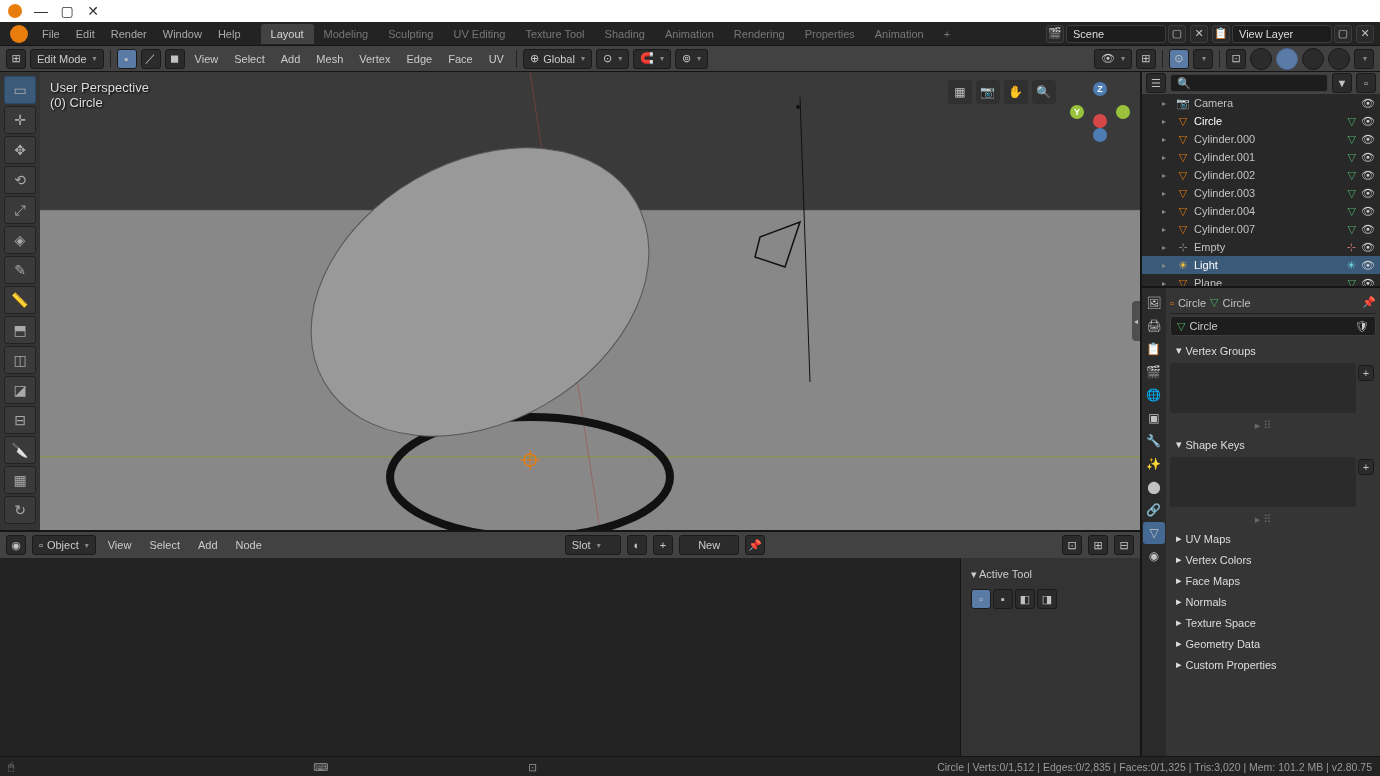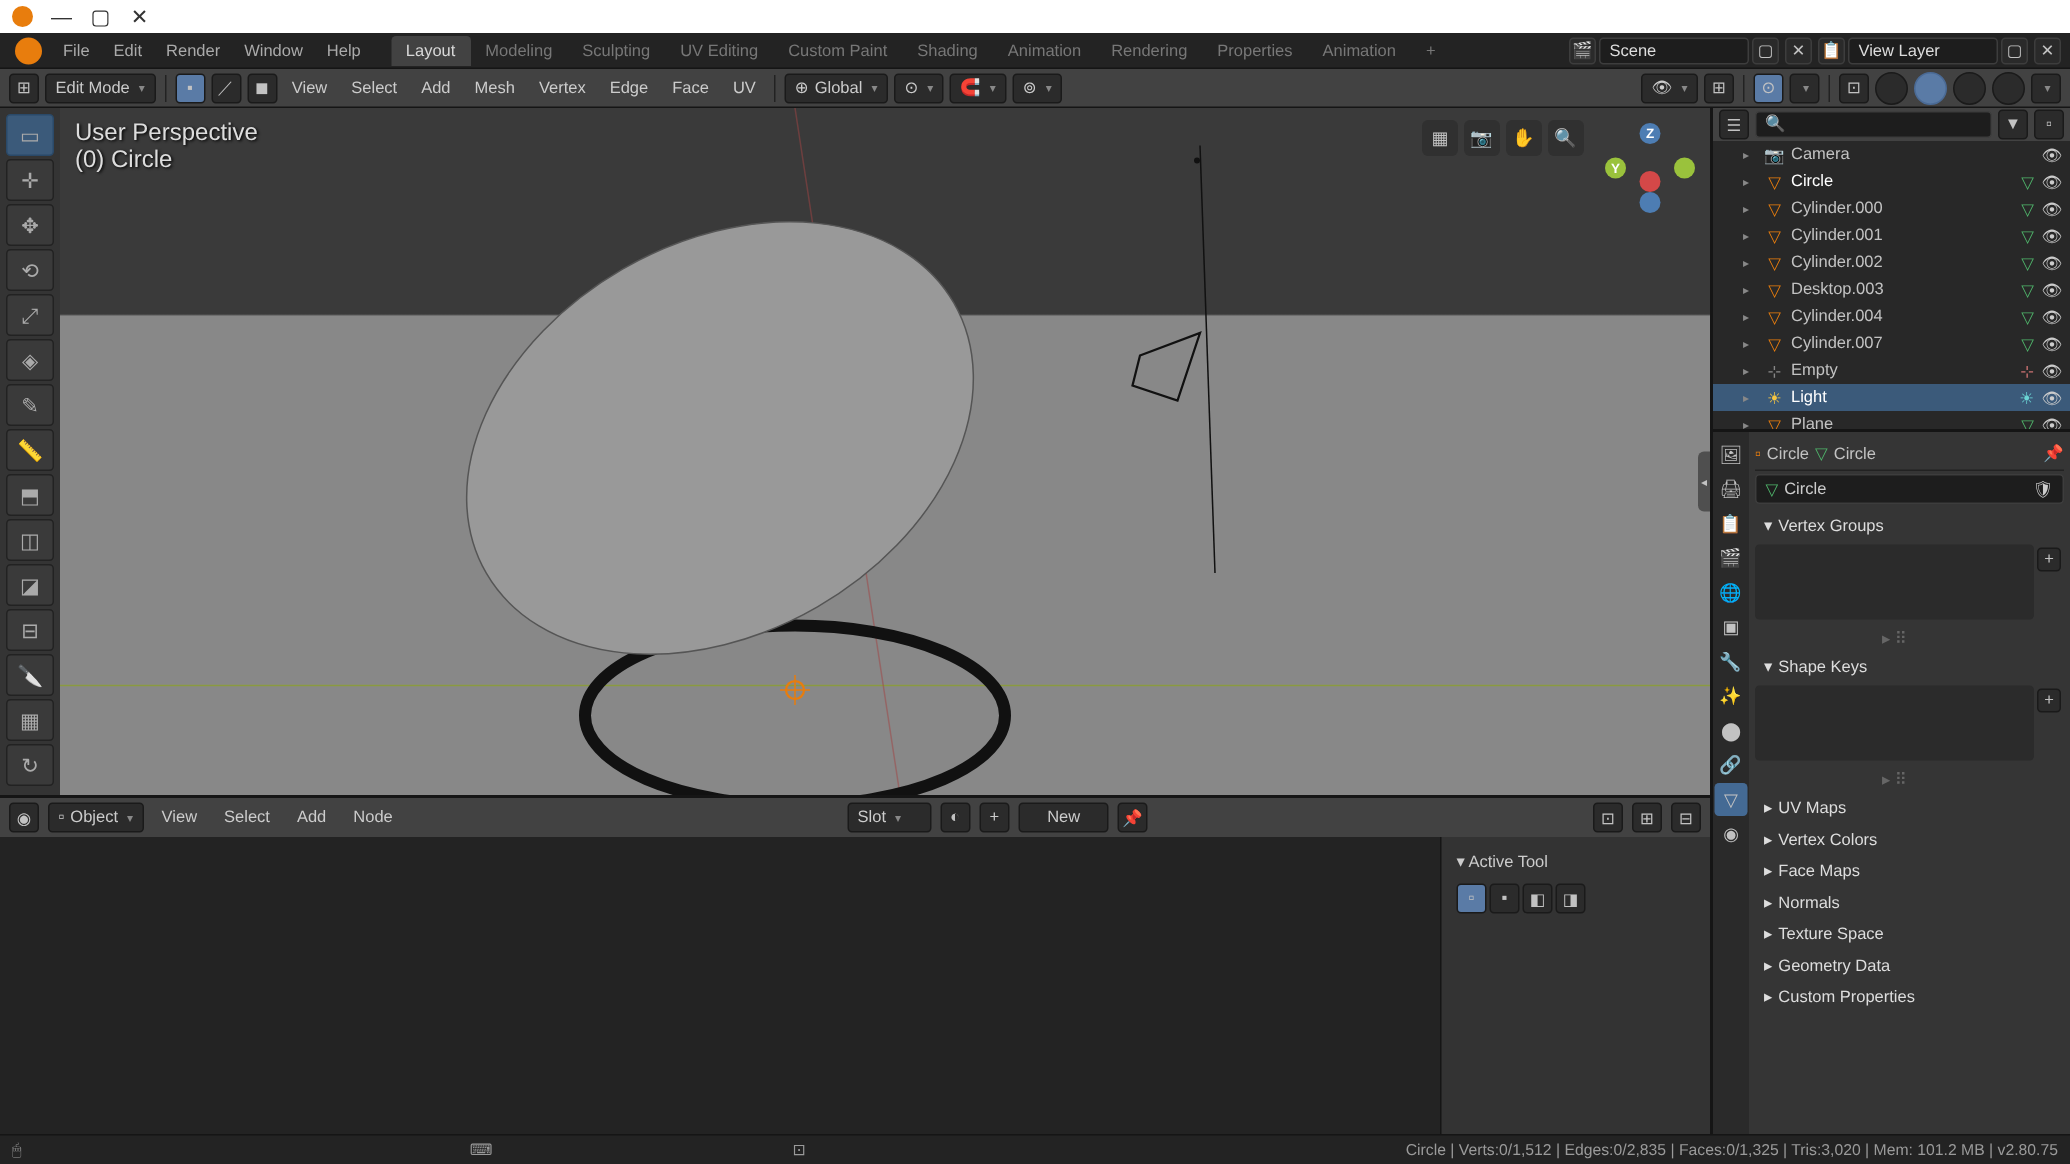--- a/index.html
+++ b/index.html
@@ -36,21 +36,21 @@
 .main-layout { display: flex; height: 684px; }
 .left-col { width: 1140px; display: flex; flex-direction: column; }
 .right-col { width: 240px; display: flex; flex-direction: column; background: #323232; border-left: 2px solid #151515; }
 
 
 .viewport-area { height: 458px; display: flex; position: relative; background: #393939; }
 .tool-shelf { width: 40px; background: #333333cc; display: flex; flex-direction: column; padding: 4px 0; gap: 2px; align-items:center; }
 .tool-btn { width: 32px; height: 28px; background: #3a3a3a; border: 1px solid #222; border-radius: 3px; display: flex; align-items: center; justify-content: center; cursor: pointer; font-size:14px; color:#aaa; }
 .tool-btn.active { background: #3b5a7a; border-color:#2a4968; }
 .viewport-canvas { flex: 1; background: linear-gradient(to bottom, #3a3a3a 0%, #3a3a3a 30%, #888 30.3%, #888 100%); position: relative; overflow:hidden; }
-.viewport-info { position: absolute; top: 8px; left: 10px; color: #ddd; text-shadow: 1px 1px 2px #000; font-size:16px; }
+.viewport-info { position: absolute; top: 8px; left: 10px; color: #ddd; text-shadow: 1px 1px 2px #000; font-size:13px; }
 .viewport-gizmo { position: absolute; top: 10px; right: 10px; width: 60px; height: 60px; }
 .gizmo-axis { position: absolute; width: 14px; height: 14px; border-radius: 50%; font-size: 9px; display: flex; align-items: center; justify-content: center; color: #fff; font-weight: bold; }
 .viewport-overlay-icons { position: absolute; top: 8px; right: 84px; display: flex; gap: 4px; }
 .ov-icon { width: 24px; height: 24px; background: #2a2a2a99; border-radius: 4px; display: flex; align-items: center; justify-content: center; cursor: pointer; font-size:12px; }
 
 
 .shader-area { flex: 1; background: #1d1d1d; display: flex; flex-direction: column; border-top: 2px solid #151515; }
 .shader-header { height: 26px; background: #424242; display: flex; align-items: center; padding: 0 6px; gap: 6px; }
 .shader-canvas { flex: 1; background: #232323; position: relative; }
 .shader-side { position: absolute; right: 0; top: 0; bottom: 0; width: 180px; background: #333; border-left: 1px solid #151515; padding: 6px; }
@@ -105,21 +105,21 @@
   <div class="menu-item">File</div>
   <div class="menu-item">Edit</div>
   <div class="menu-item">Render</div>
   <div class="menu-item">Window</div>
   <div class="menu-item">Help</div>
   <div class="workspace-tabs">
     <div class="workspace-tab active">Layout</div>
     <div class="workspace-tab">Modeling</div>
     <div class="workspace-tab">Sculpting</div>
     <div class="workspace-tab">UV Editing</div>
-    <div class="workspace-tab">Custom Paint</div>
+    <div class="workspace-tab">Texture Tool</div>
     <div class="workspace-tab">Shading</div>
     <div class="workspace-tab">Animation</div>
     <div class="workspace-tab">Rendering</div>
     <div class="workspace-tab">Properties</div>
     <div class="workspace-tab">Animation</div>
     <div class="workspace-tab">+</div>
   </div>
   <div class="spacer"></div>
   <div class="scene-icon">🎬</div>
   <input class="scene-input" value="Scene" style="">
@@ -308,21 +308,21 @@
             <span class="outliner-tri">▸</span>
             <span class="outliner-icon mesh-ic">▽</span>
             <span class="outliner-name" style="">Cylinder.002</span>
             <span style="color:#4fb36a;margin-left:4px;">▽</span>
             <span class="outliner-eye">👁</span>
           </div>
           <div class="outliner-row">
             <span style="width:12px"></span>
             <span class="outliner-tri">▸</span>
             <span class="outliner-icon mesh-ic">▽</span>
-            <span class="outliner-name" style="">Desktop.003</span>
+            <span class="outliner-name" style="">Cylinder.003</span>
             <span style="color:#4fb36a;margin-left:4px;">▽</span>
             <span class="outliner-eye">👁</span>
           </div>
           <div class="outliner-row">
             <span style="width:12px"></span>
             <span class="outliner-tri">▸</span>
             <span class="outliner-icon mesh-ic">▽</span>
             <span class="outliner-name" style="">Cylinder.004</span>
             <span style="color:#4fb36a;margin-left:4px;">▽</span>
             <span class="outliner-eye">👁</span>

